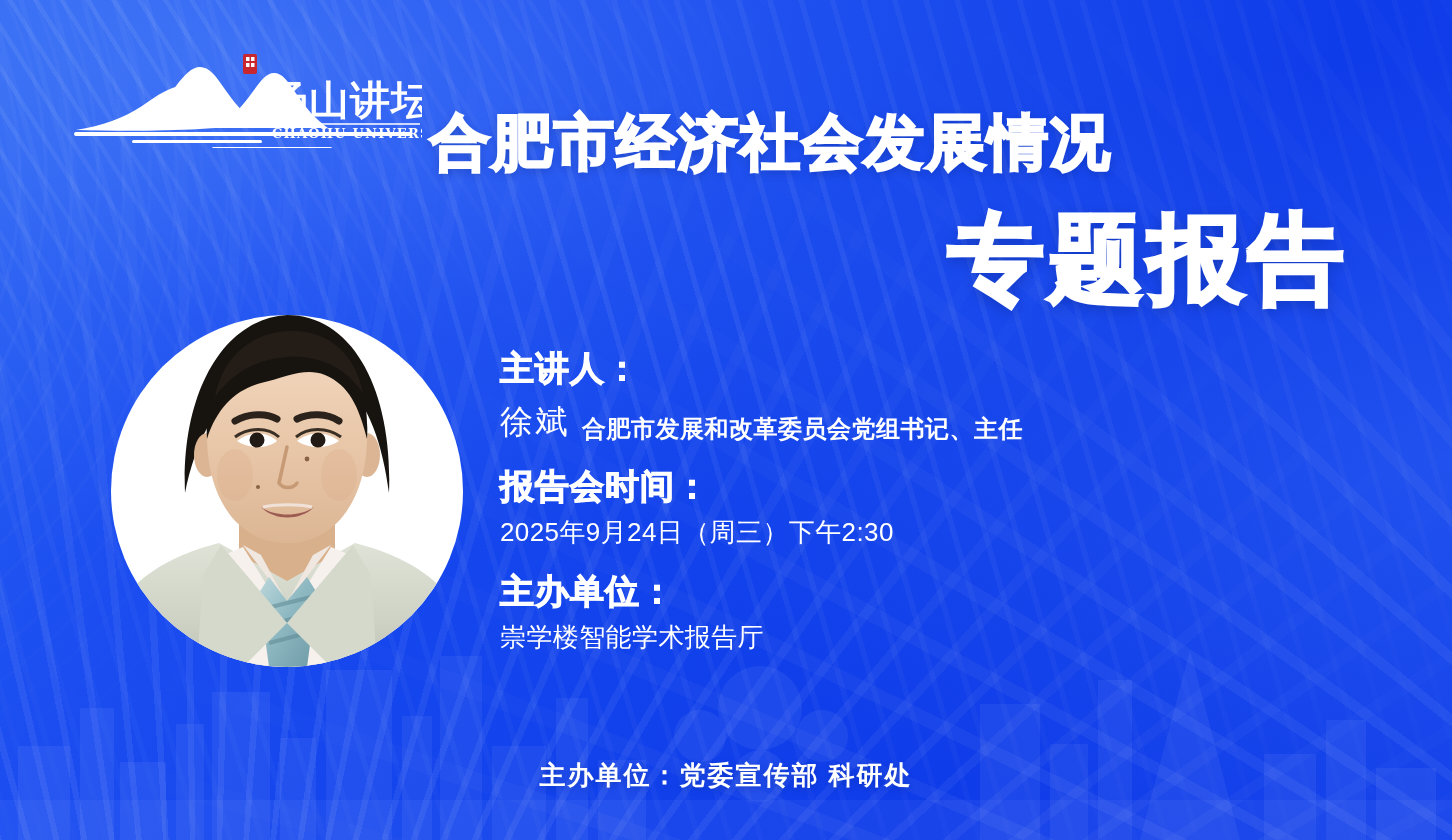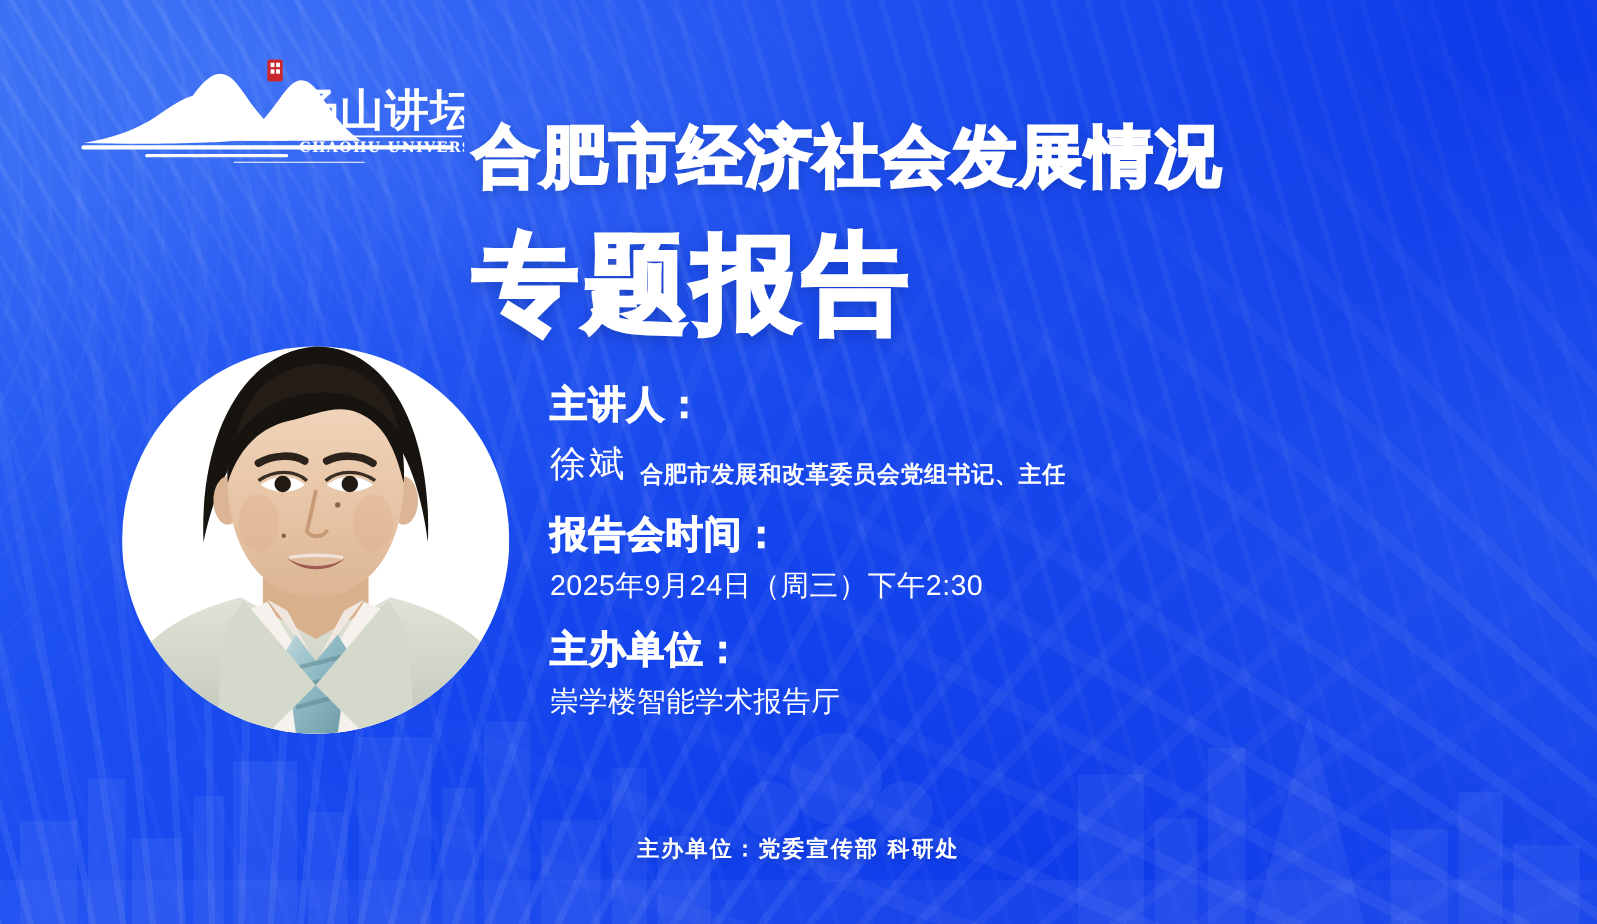--- a/index.html
+++ b/index.html
@@ -89,56 +89,56 @@
     font-size:60px; line-height:1.02; font-weight:900; color:#ffffff;
     letter-spacing:2px; text-align:left;
     font-family:"Liberation Sans","DejaVu Sans",sans-serif;
     text-shadow:0 3px 10px rgba(0,20,80,0.30);
     -webkit-text-stroke:2.6px #ffffff;
     white-space:nowrap;
   }
   .title-2{
     margin-top:38px;
     font-size:96px; line-height:1.0; font-weight:900; color:#ffffff;
-    letter-spacing:4px; text-align:left;
+    letter-spacing:4px; text-align:right;
     font-family:"Liberation Sans","DejaVu Sans",sans-serif;
     text-shadow:0 4px 14px rgba(0,20,80,0.32);
     -webkit-text-stroke:3.4px #ffffff;
     white-space:nowrap;
     padding-right:12px;
   }
 
   
   .details{ position:absolute; left:500px; top:347px; width:860px; }
   .lbl{
     font-size:34px; font-weight:900; color:#ffffff; letter-spacing:1px;
     -webkit-text-stroke:1.1px #ffffff;
     line-height:1.28;
   }
   .row-speaker{ display:flex; align-items:flex-end; gap:12px; margin-top:9px;font-family:Liberation Mono, monospace; }
   .speaker-name{
     font-size:33px; font-weight:400; color:#ffffff; letter-spacing:2px;
   }
   .speaker-title{
-    font-size:21px; font-weight:700; color:#ffffff; letter-spacing:0.5px;
+    font-size:24px; font-weight:700; color:#ffffff; letter-spacing:0.5px;
   }
   .val{
     font-size:26px; font-weight:400; color:#ffffff; letter-spacing:0.4px;
     line-height:1.3; margin-top:8px;
   }
   .gap-lbl{ margin-top:20px; }
 
   
   .footer{
     position:absolute; left:0; right:0; top:758px;
     text-align:center;
   }
   .footer-text{
     display:inline-block;
-    font-size:20px; font-weight:700; color:#ffffff; letter-spacing:2px;
+    font-size:26px; font-weight:700; color:#ffffff; letter-spacing:2px;
     text-shadow:0 2px 6px rgba(0,25,90,0.25);
   }
 </style>
 </head>
 <body>
 
 <div id="poster">
 
   <div class="rays tl"></div>
   <div class="rays arcs"></div>

